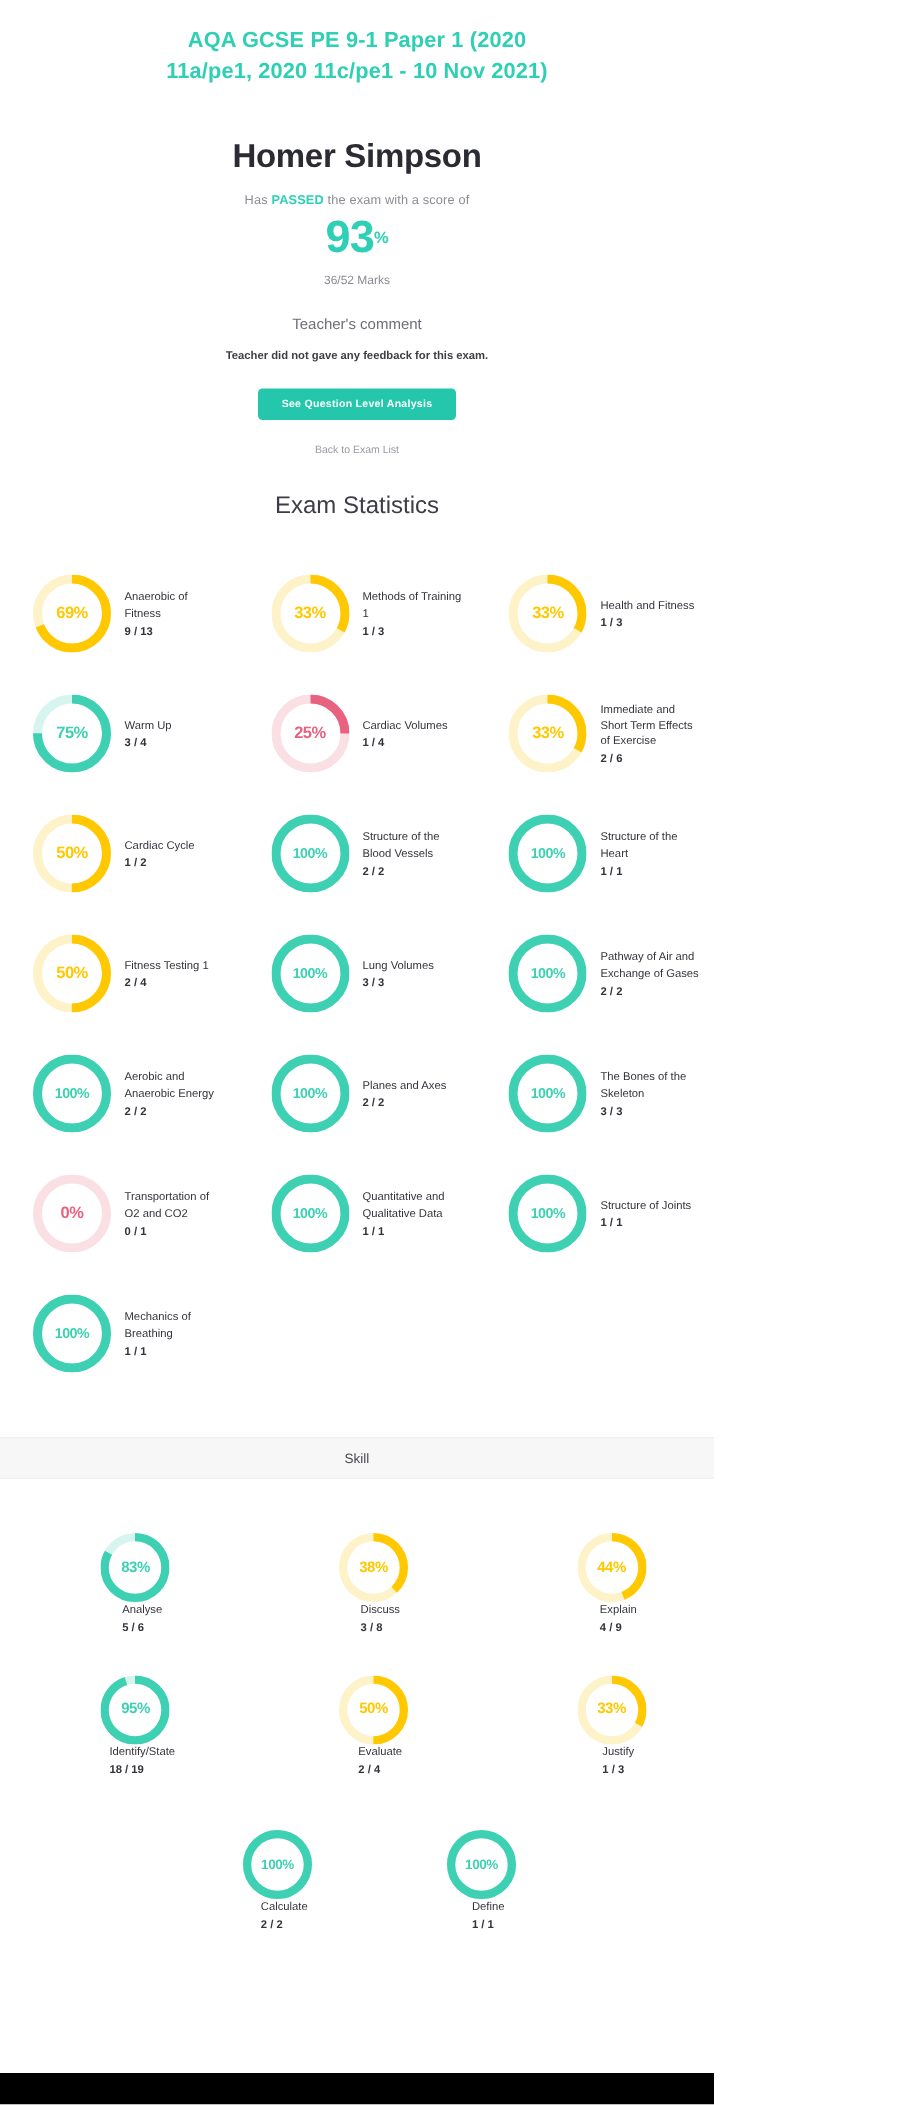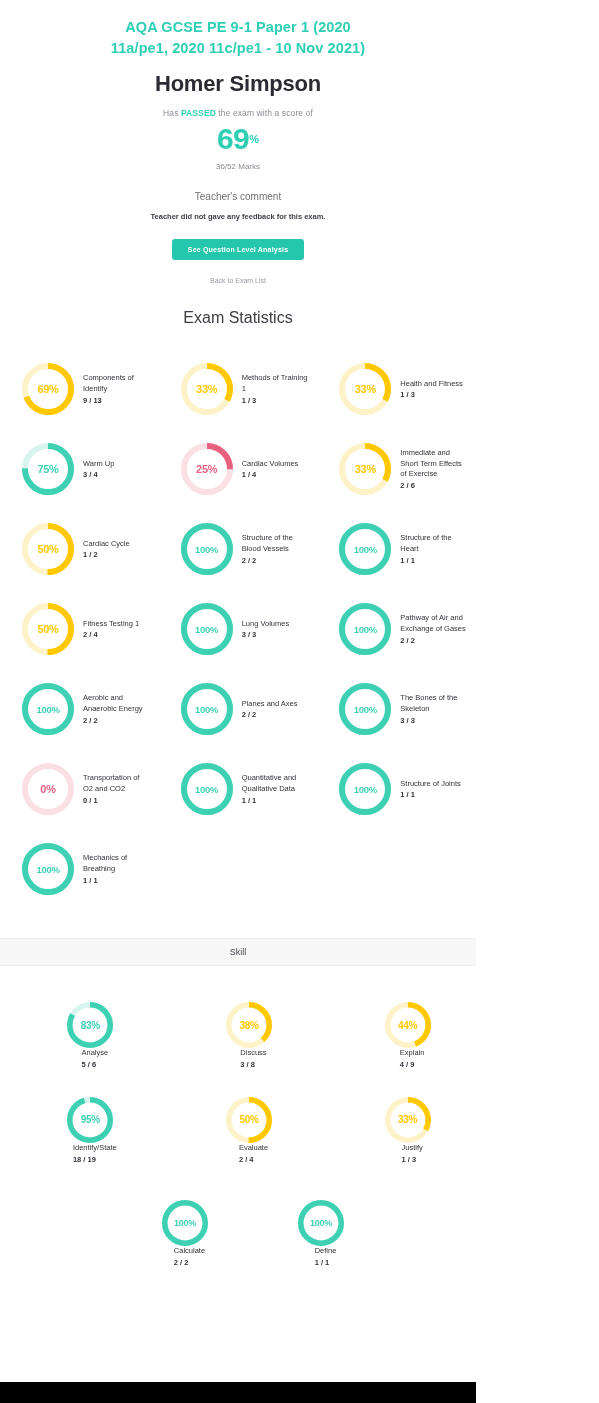--- a/index.html
+++ b/index.html
@@ -19,21 +19,21 @@
     text-align: center;
     line-height: 1.45;
     padding: 17px 95px 0 95px;
     letter-spacing: 0.1px;
   }
   .student-name {
     text-align: center;
     font-size: 22px;
     font-weight: bold;
     color: #2b2b33;
-    margin-top: 12px;
+    margin-top: 32px;
     letter-spacing: -0.2px;
   }
   .passed-line {
     text-align: center;
     font-size: 8.5px;
     color: #8b8b93;
     margin-top: 11px;
     letter-spacing: 0.1px;
   }
   .passed-word { color: #2ecfb4; font-weight: bold; }
@@ -177,21 +177,21 @@
 
   <h1 class="exam-title">AQA GCSE PE 9-1 Paper 1 (2020 11a/pe1, 2020 11c/pe1 - 10 Nov 2021)</h1>
 
   <h2 class="student-name">Homer Simpson</h2>
 
   <div class="passed-line">
     <span>Has </span><span class="passed-word">PASSED</span><span> the exam with a score of</span>
   </div>
 
   <div class="score-wrap">
-    <span class="score-num">69</span><span class="score-pct">%</span>
+    <span class="score-num">93</span><span class="score-pct">%</span>
   </div>
 
   <div class="marks-line">36/52 Marks</div>
 
   <div class="teacher-heading">Teacher's comment</div>
   <div class="teacher-comment">Teacher did not gave any feedback for this exam.</div>
 
   <div class="qla-btn-row">
     <button class="qla-btn">See Question Level Analysis</button>
   </div>
@@ -207,21 +207,21 @@
     <div class="stat-item">
 
     <div class="donut">
       <svg width="52" height="52" viewBox="0 0 52 52">
         <circle cx="26" cy="26" r="23" fill="none" stroke="#fdf2c8" stroke-width="6"></circle>
         <circle cx="26" cy="26" r="23" fill="none" stroke="#ffc800" stroke-width="6" stroke-linecap="butt" stroke-dasharray="99.71 44.80"></circle>
       </svg>
       <span class="pct" style="color:#ffc800">69%</span>
     </div>
       <div class="stat-text">
-        <div class="stat-label">Components of Identify</div>
+        <div class="stat-label">Anaerobic of Fitness</div>
         <div class="stat-score">9 / 13</div>
       </div>
     </div>
     <div class="stat-item">
 
     <div class="donut">
       <svg width="52" height="52" viewBox="0 0 52 52">
         <circle cx="26" cy="26" r="23" fill="none" stroke="#fdf2c8" stroke-width="6"></circle>
         <circle cx="26" cy="26" r="23" fill="none" stroke="#ffc800" stroke-width="6" stroke-linecap="butt" stroke-dasharray="47.69 96.82"></circle>
       </svg>

